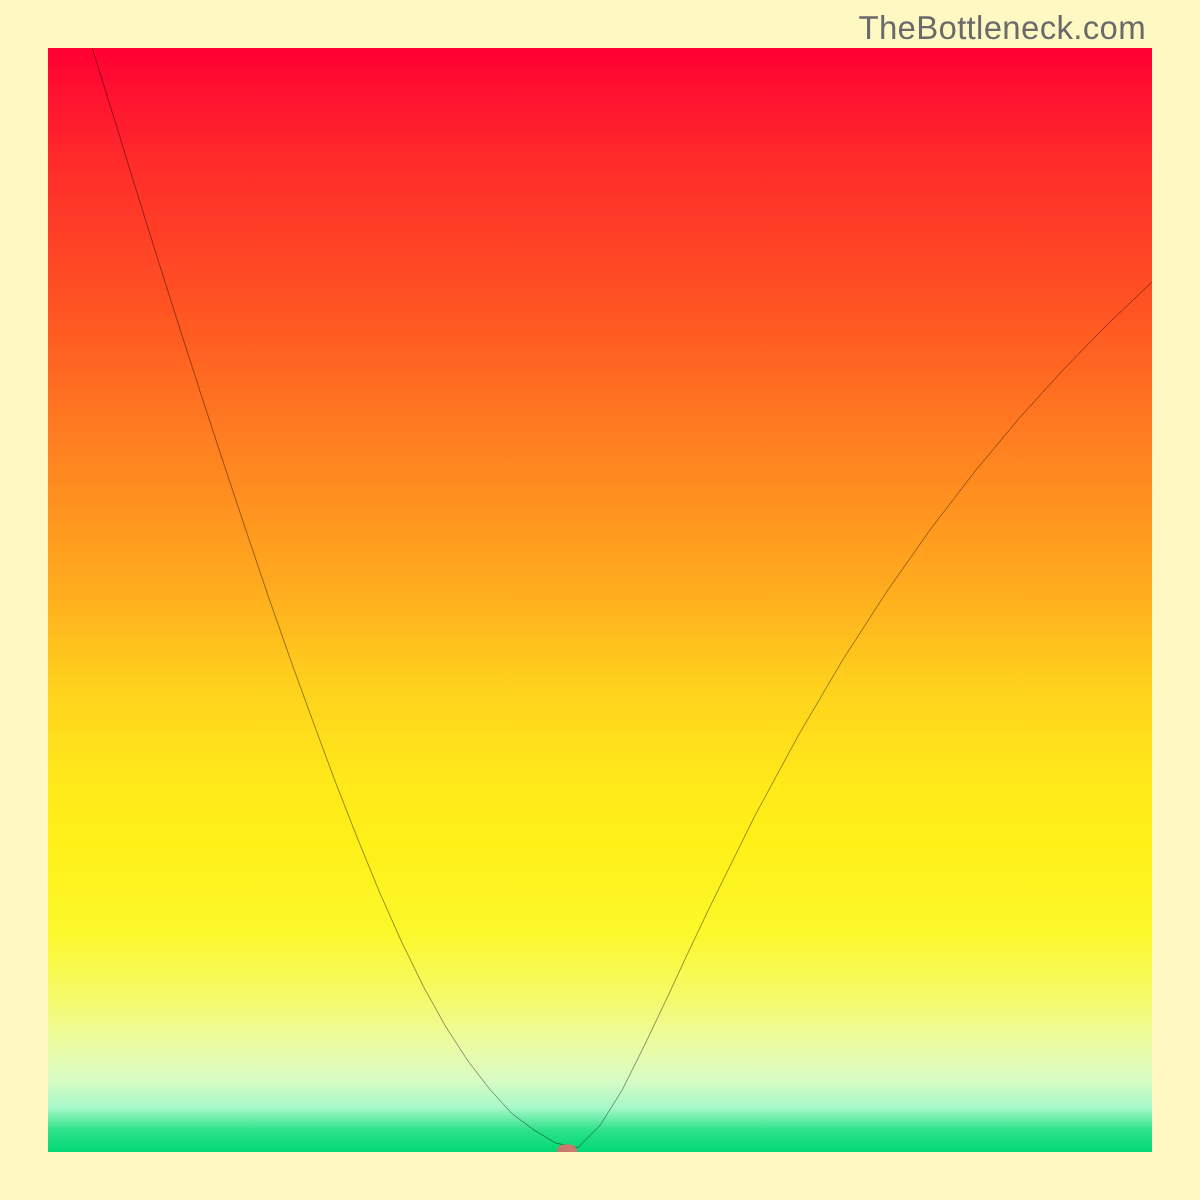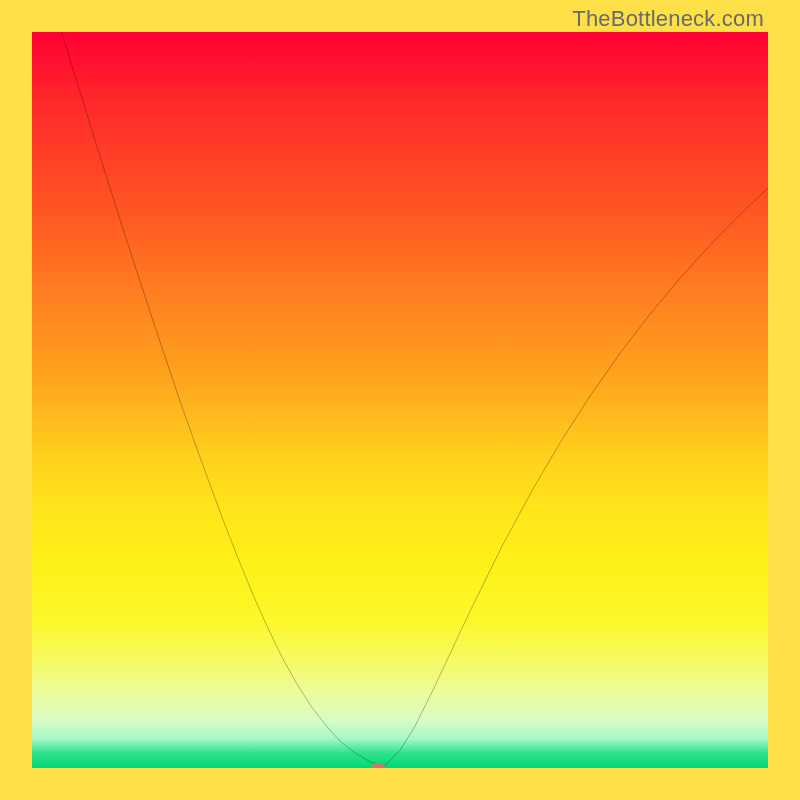--- a/index.html
+++ b/index.html
@@ -10,21 +10,21 @@
     background: #000;
     font-family: Arial, Helvetica, sans-serif;
     overflow: hidden;
   }
   .frame {
     position: absolute;
     top: 0;
     left: 0;
     width: 800px;
     height: 800px;
-    background: #fde047;
+    background: #fef9c3;
   }
   .plot-area {
     position: absolute;
     top: 32px;
     left: 32px;
     width: 736px;
     height: 736px;
     overflow: hidden;
   }
   .gradient-bg {

